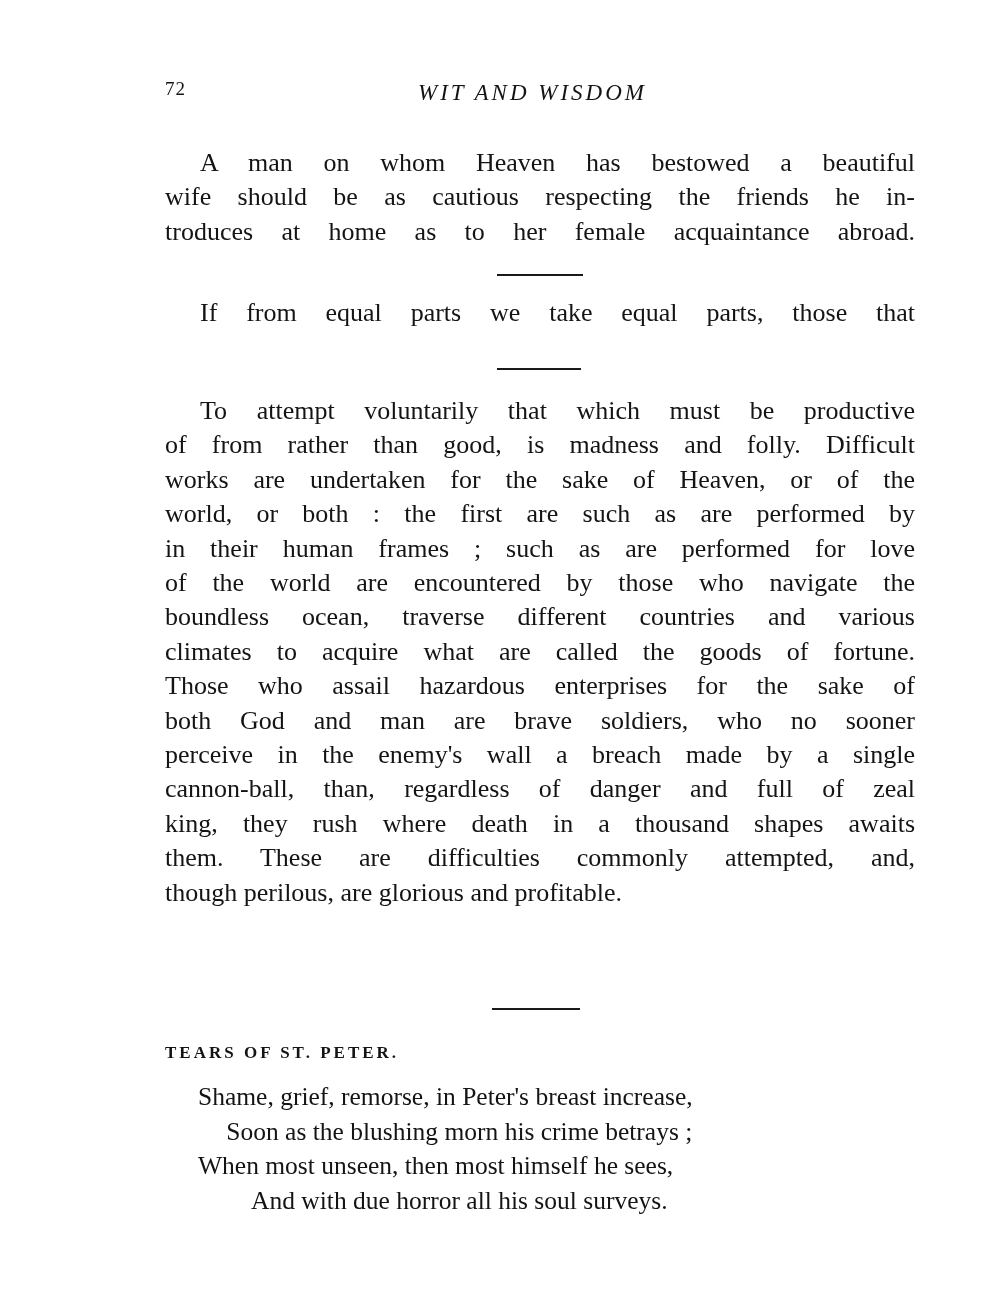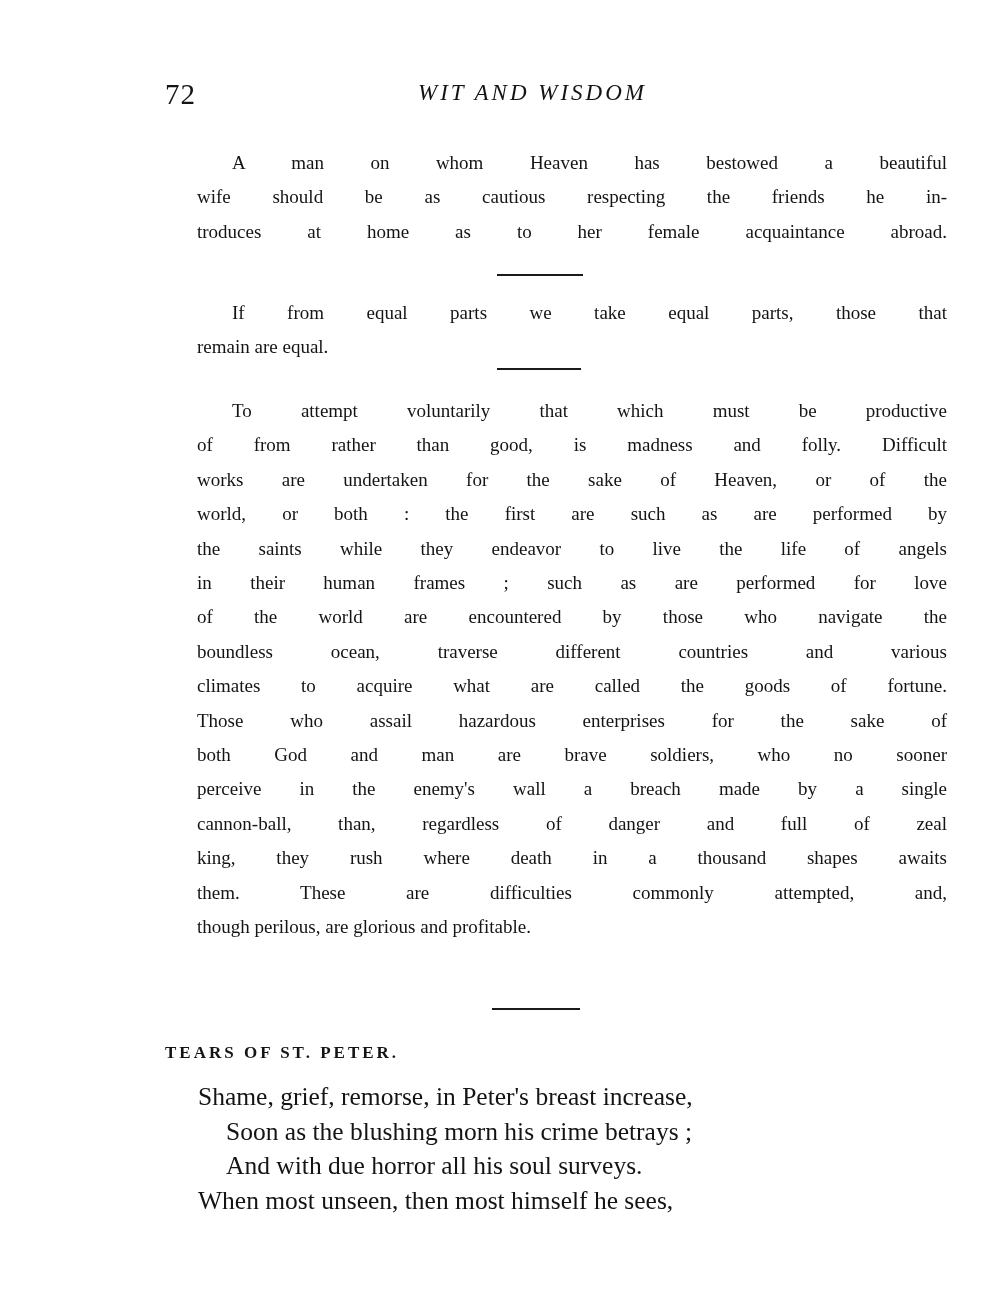--- a/index.html
+++ b/index.html
@@ -25,40 +25,39 @@
       position: absolute;
       top: 78px;
       left: 165px;
       width: 750px;
       height: 40px;
     }
     .page-number {
       position: absolute;
       left: 0;
       top: 0;
-      font-size: 29px;
+      font-size: 19px;
       letter-spacing: 1px;
     }
     .running-title {
       position: absolute;
       left: 205px;
       top: 2px;
       font-size: 23px;
       font-style: italic;
       letter-spacing: 3px;
       margin-left: 48px;
     }
     .para {
       position: absolute;
       left: 165px;
       width: 750px;
-      font-size: 19px;
+      font-size: 26px;
       line-height: 34.4px;
       text-align: justify;
-      margin-left: 32px;
     }
     .line {
       display: block;
       white-space: nowrap;
       text-align-last: justify;
       text-align: justify;
     }
     .line.last {
       text-align-last: left;
     }
@@ -86,20 +85,21 @@
       top: 1080px;
       font-size: 25.5px;
       line-height: 34.5px;
     }
     .poem .verse {
       display: block;
       white-space: nowrap;
     }
     .poem .verse.indent {
       padding-left: 28px;
+      text-align: center;
     }
   </style>
 </head>
 <body>
 
 <div class="page">
 
   <div class="running-head">
     <span class="page-number">72</span>
     <span class="running-title">WIT AND WISDOM</span>
@@ -108,48 +108,46 @@
   <div class="para" style="top:146px;">
     <span class="line indent">A man on whom Heaven has bestowed a beautiful</span>
     <span class="line">wife should be as cautious respecting the friends he in-</span>
     <span class="line">troduces at home as to her female acquaintance abroad.</span>
   </div>
 
   <div class="rule" style="top:274px; left:497px; width:86px;"></div>
 
   <div class="para" style="top:296px;">
     <span class="line indent">If from equal parts we take equal parts, those that</span>
-    <span class="line last">remain are equal.</span>
   </div>
 
   <div class="rule" style="top:368px; left:497px; width:84px;"></div>
 
   <div class="para" style="top:394px;">
     <span class="line indent">To attempt voluntarily that which must be productive</span>
     <span class="line">of from rather than good, is madness and folly.  Difficult</span>
     <span class="line">works are undertaken for the sake of Heaven, or of the</span>
     <span class="line">world, or both : the first are such as are performed by</span>
-    <span class="line">the saints while they endeavor to live the life of angels</span>
     <span class="line">in their human frames ; such as are performed for love</span>
     <span class="line">of the world are encountered by those who navigate the</span>
     <span class="line">boundless ocean, traverse different countries and various</span>
     <span class="line">climates to acquire what are called the goods of fortune.</span>
     <span class="line">Those who assail hazardous enterprises for the sake of</span>
     <span class="line">both God and man are brave soldiers, who no sooner</span>
     <span class="line">perceive in the enemy's wall a breach made by a single</span>
     <span class="line">cannon-ball, than, regardless of danger and full of zeal</span>
     <span class="line">king, they rush where death in a thousand shapes awaits</span>
     <span class="line">them.  These are difficulties commonly attempted, and,</span>
     <span class="line last">though perilous, are glorious and profitable.</span>
   </div>
 
   <div class="rule" style="top:1008px; left:492px; width:88px;"></div>
 
   <div class="poem-title">TEARS OF ST. PETER.</div>
 
   <div class="poem">
     <span class="verse">Shame, grief, remorse, in Peter's breast increase,</span>
     <span class="verse indent">Soon as the blushing morn his crime betrays ;</span>
+    <span class="verse">When most unseen, then most himself he sees,</span>
     <span class="verse indent">And with due horror all his soul surveys.</span>
-    <span class="verse">When most unseen, then most himself he sees,</span>
   </div>
 
 </div>
 
 </body></html>

